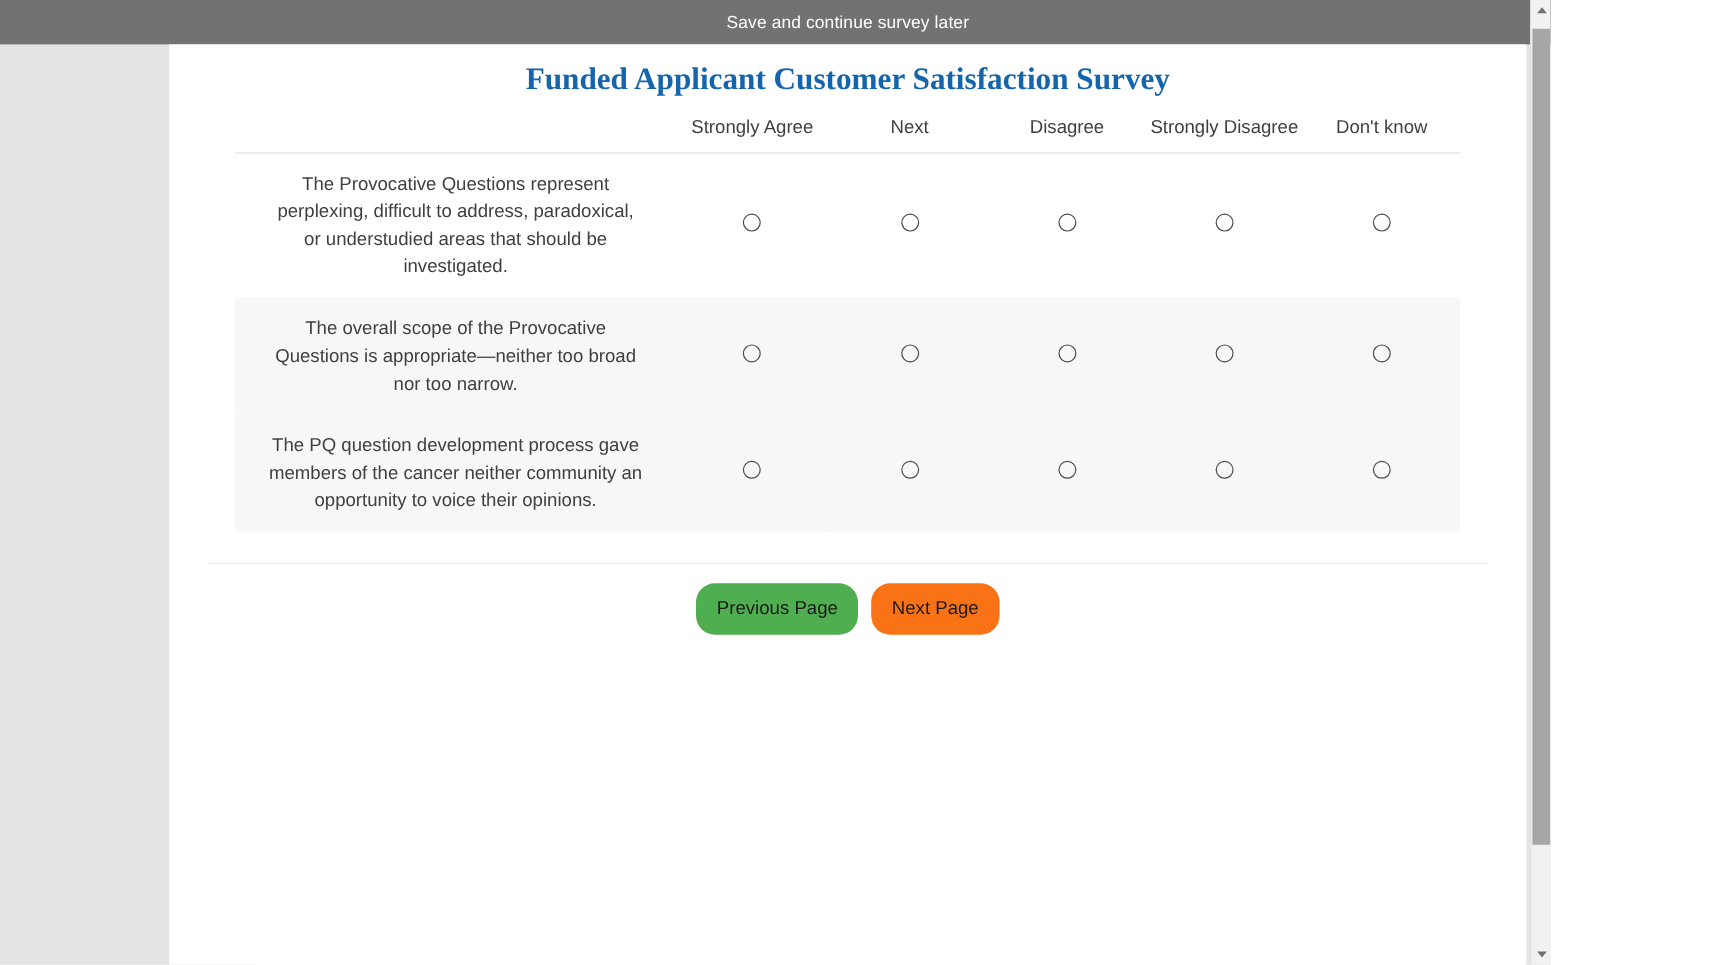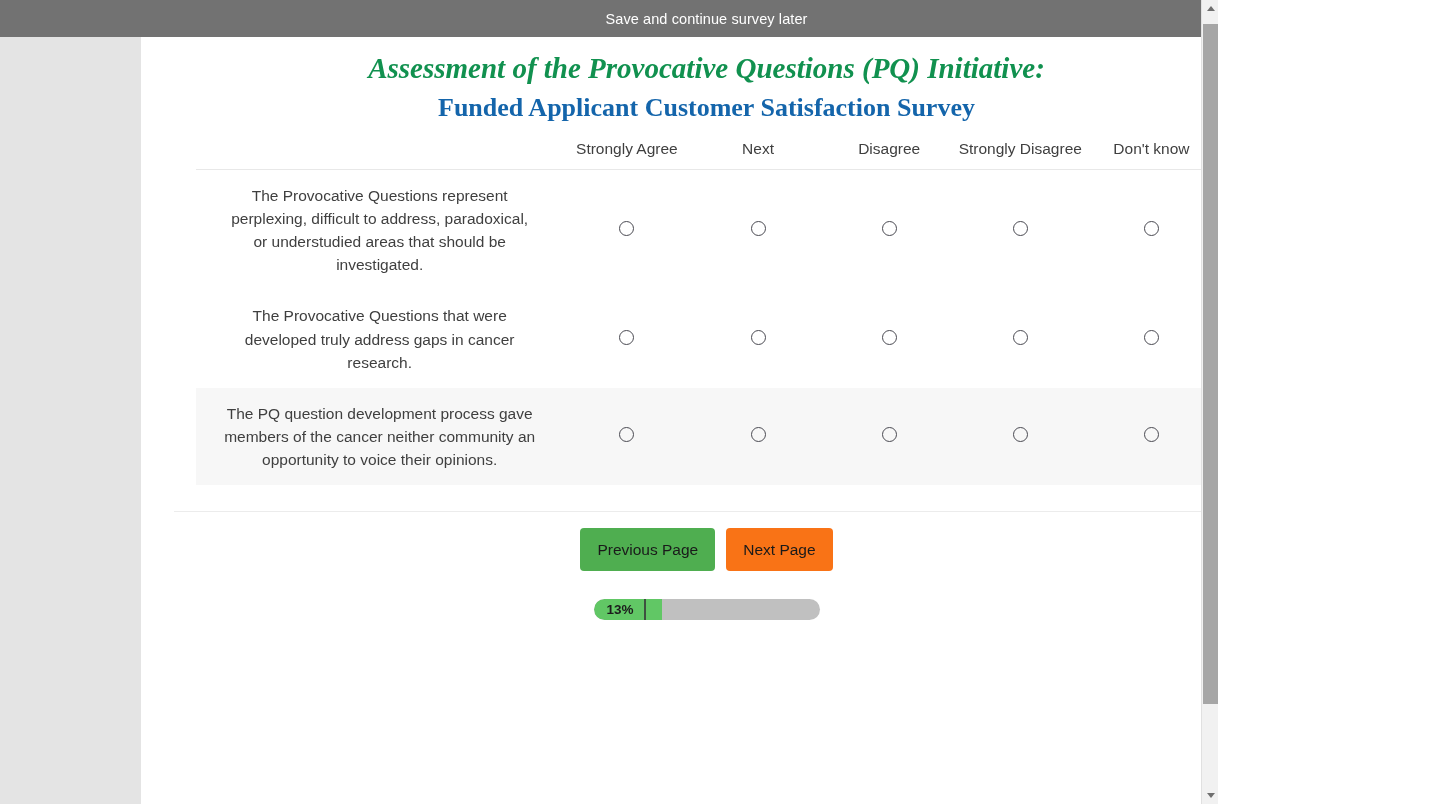--- a/index.html
+++ b/index.html
@@ -9,25 +9,24 @@
   }
   body {
     width: 1430px;
     height: 804px;
     overflow: hidden;
     font-family: "Liberation Sans", sans-serif;
   }
 
   #viewport {
     position: relative;
-    width: 1186px;
+    width: 1292px;
     height: 804px;
     background: #e4e4e4;
     overflow: hidden;
-    padding-left: 32px;
   }
 
   
   .save-bar {
     position: absolute;
     left: 0;
     top: 0;
     width: 1413px;
     height: 37px;
     background: #727272;
@@ -146,21 +145,21 @@
     margin: 26px auto 0 auto;
   }
   .nav-buttons {
     margin-top: 16px;
     display: flex;
     justify-content: center;
     gap: 11px;
   }
   .nav-btn {
     border: none;
-    border-radius: 4px;
+    border-radius: 16px;
     color: #1a1a1a;
     font-size: 15.5px;
     font-family: "Liberation Sans", sans-serif;
     padding: 0 17px;
     height: 43px;
     cursor: pointer;
     line-height: 43px;
   }
   .btn-prev { background: #4fae50; }
   .btn-next { background: #f97316; }
@@ -249,21 +248,20 @@
 
 <div id="viewport">
 
   <div class="save-bar">
     <span class="save-bar-label">Save and continue survey later</span>
   </div>
 
   <div class="survey-panel">
 
     <div class="title-block">
-      <p class="title-line-1">Assessment of the Provocative Questions (PQ) Initiative:</p>
       <p class="title-line-2">Funded Applicant Customer Satisfaction Survey</p>
     </div>
 
 
     <div class="matrix-wrap">
       <table class="matrix">
         <thead>
           <tr>
             <th class="col-statement"></th>
             <th class="col-option">Strongly Agree</th>
@@ -287,39 +285,39 @@
               <span class="radio"></span>
             </td>
             <td class="radio-cell">
               <span class="radio"></span>
             </td>
             <td class="radio-cell">
               <span class="radio"></span>
             </td>
           </tr>
 
-
-          <tr>
-            <td class="statement">The Provocative Questions that were developed truly address gaps in cancer research.</td>
+          <tr class="row-alt">
+            <td class="statement">The overall scope of the Provocative Questions is appropriate—neither too broad nor too narrow.</td>
             <td class="radio-cell">
               <span class="radio"></span>
             </td>
             <td class="radio-cell">
               <span class="radio"></span>
             </td>
             <td class="radio-cell">
               <span class="radio"></span>
             </td>
             <td class="radio-cell">
               <span class="radio"></span>
             </td>
             <td class="radio-cell">
               <span class="radio"></span>
             </td>
           </tr>
+
 
           <tr class="row-alt">
             <td class="statement">The PQ question development process gave members of the cancer neither community an opportunity to voice their opinions.</td>
             <td class="radio-cell">
               <span class="radio"></span>
             </td>
             <td class="radio-cell">
               <span class="radio"></span>
             </td>
             <td class="radio-cell">
@@ -337,25 +335,20 @@
       </table>
     </div>
 
     <div class="nav-divider"></div>
 
     <div class="nav-buttons">
       <button class="nav-btn btn-prev">Previous Page</button>
       <button class="nav-btn btn-next">Next Page</button>
     </div>
 
-    <div class="progress-wrap">
-      <div class="progress-fill"></div>
-      <div class="progress-tick"></div>
-      <div class="progress-label">13%</div>
-    </div>
 
   </div>
 
   <div class="scrollbar">
     <div class="sb-arrow up">
         <span></span>
       </div>
     <div class="sb-thumb"></div>
     <div class="sb-arrow down">
         <span></span>

